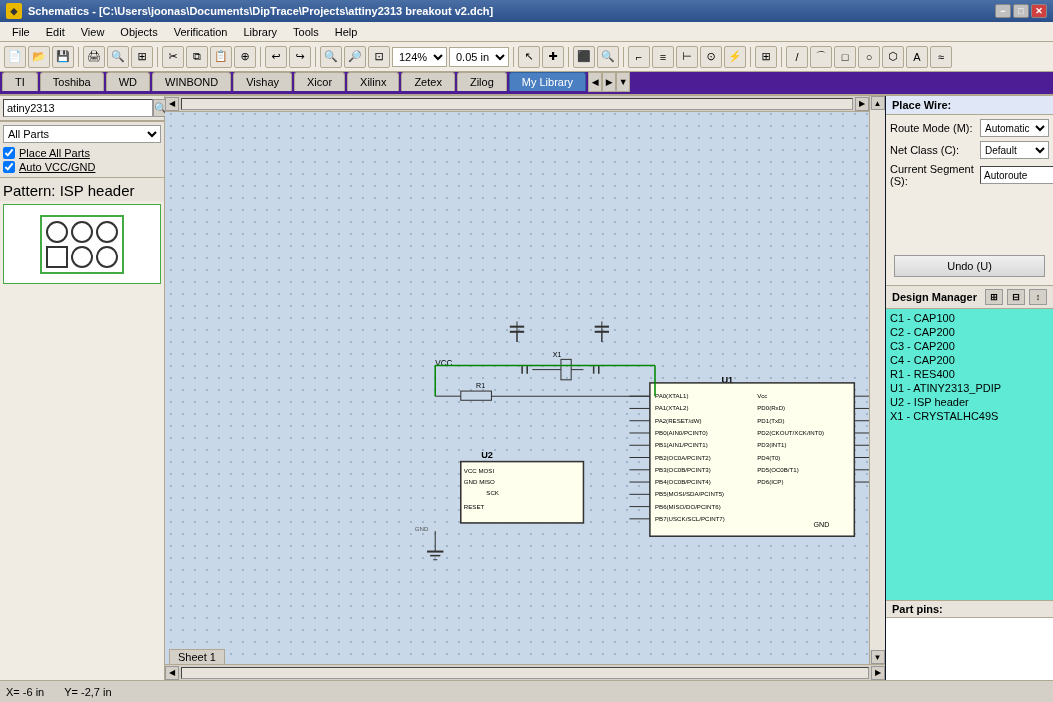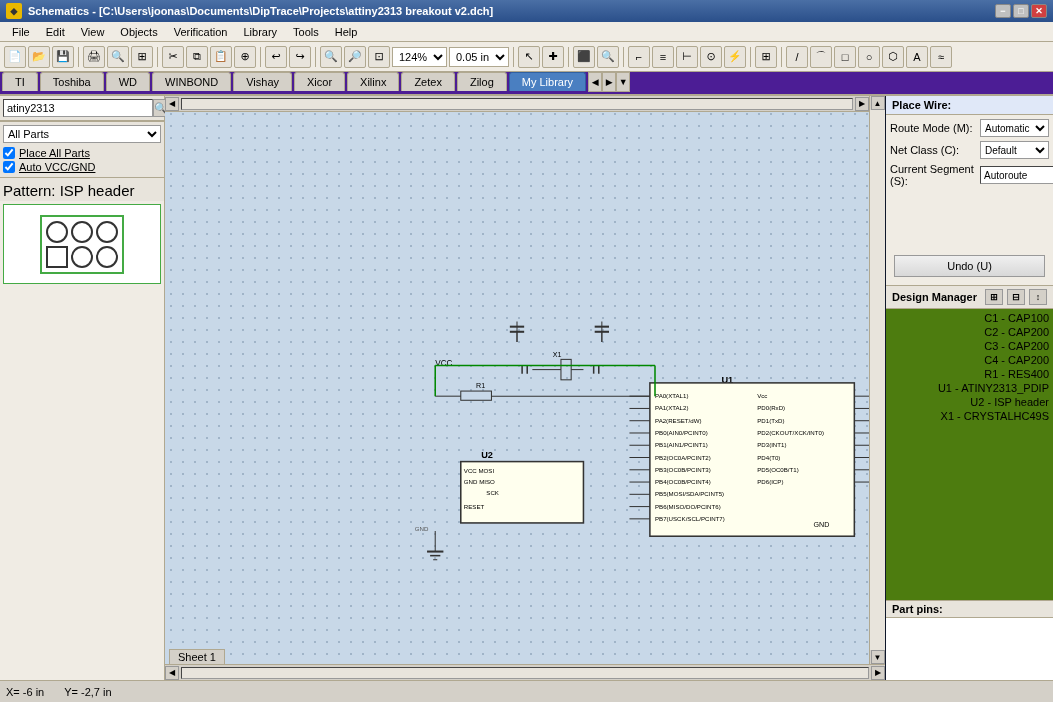--- a/index.html
+++ b/index.html
@@ -266,23 +266,22 @@
       border-bottom: 1px solid #b0a890;
       padding: 3px 6px;
       font-weight: bold;
       font-size: 11px;
       display: flex;
       align-items: center;
       gap: 4px;
     }
     .dm-icon-btn { width: 18px; height: 16px; background: #d4d0c8; border: 1px solid #999; cursor: pointer; display: flex; align-items: center; justify-content: center; font-size: 9px; }
     .dm-list {
-      flex: 1; overflow-y: auto; background: #4d7c0f; padding: 2px 4px;
-      font-size: 11px;
-      text-align: right;
+      flex: 1; overflow-y: auto; background: #5eead4; padding: 2px 4px;
+      font-size: 11px;
     }
     .dm-item { padding: 1px 0; cursor: pointer; }
     .part-pins-section {
       border-top: 1px solid #b0a890;
       height: 80px;
       display: flex;
       flex-direction: column;
     }
     .pp-header {
       background: #e8e4dc;

